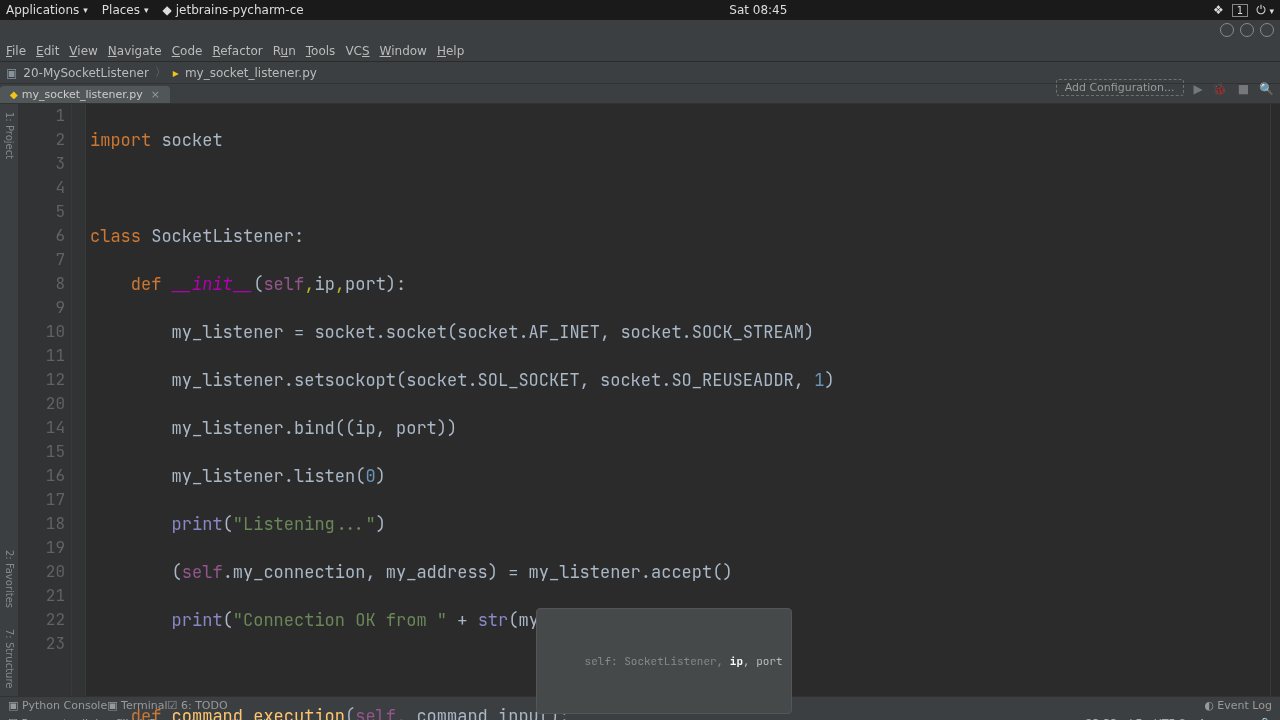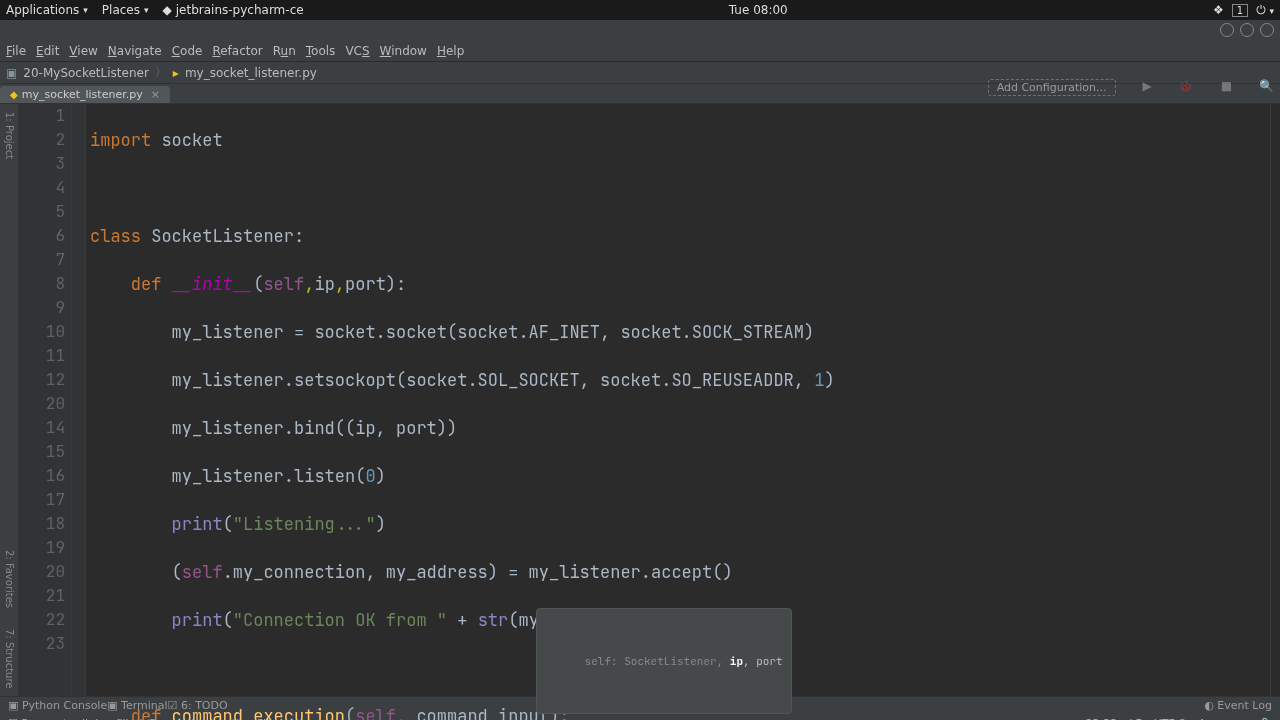--- a/index.html
+++ b/index.html
@@ -69,21 +69,21 @@
   display: flex;
   align-items: center;
   justify-content: space-between;
   padding: 0 6px;
   font-size: 12px;
   color: #bbb;
   border-bottom: 1px solid #323232;
 }
 .breadcrumb { display: flex; gap: 6px; align-items: center; }
 .breadcrumb .sep { color: #777; }
-.nav-right { display: flex; gap: 27px; align-items: flex-start; margin-top: 30px; }
+.nav-right { display: flex; gap: 10px; align-items: flex-end; margin-top: 30px; }
 .add-config {
   border: 1px dashed #707070;
   padding: 1px 8px;
   border-radius: 3px;
   color: #999;
   font-size: 11px;
 }
 .nav-icon { opacity: 0.45; }
 .search-icon { cursor: pointer; }
 .tabbar {
@@ -207,21 +207,21 @@
     <span>
         <span>Applications</span> 
         <span class="arrow-down">▾</span>
       </span>
     <span>
         <span>Places</span> 
         <span class="arrow-down">▾</span>
       </span>
     <span>◆ <span>jetbrains-pycharm-ce</span></span>
   </div>
-  <div>Tue 08:00</div>
+  <div>Sat 08:45</div>
   <div class="top-right">
     <span>❖</span>
     <span style="border:1px solid #888;padding:0 4px;font-size:10px;">1</span>
     <span>⏻ <span class="arrow-down">▾</span></span>
   </div>
 </div>
 
 <div class="window-title">
   <div class="window-controls">
     <span class="win-btn"></span>

